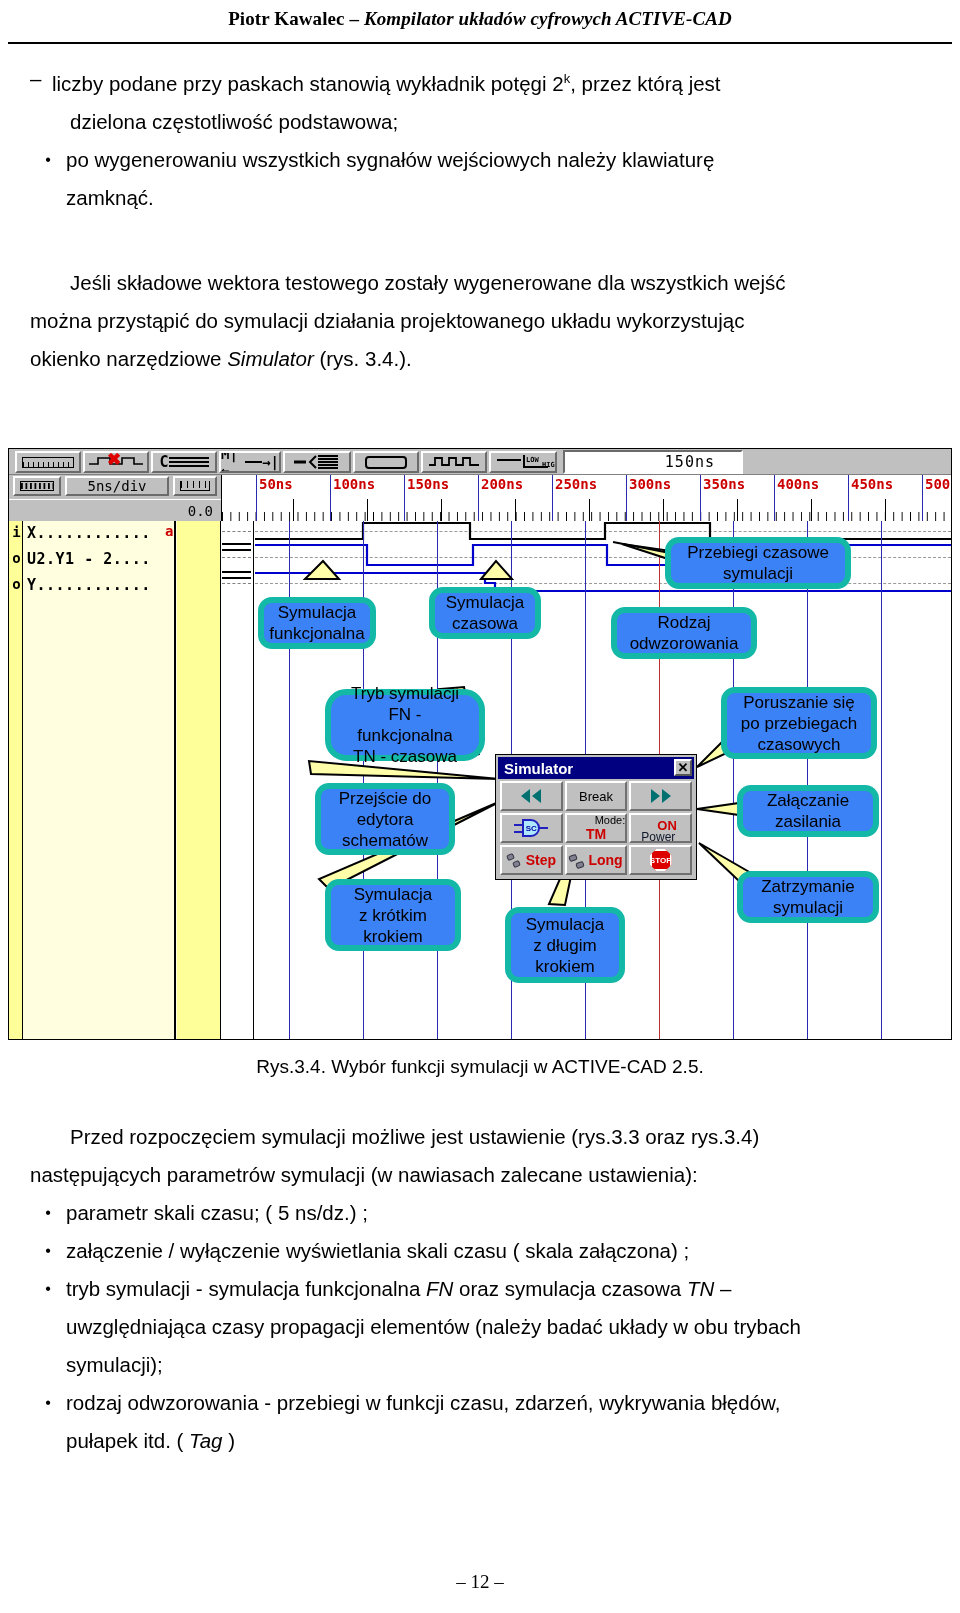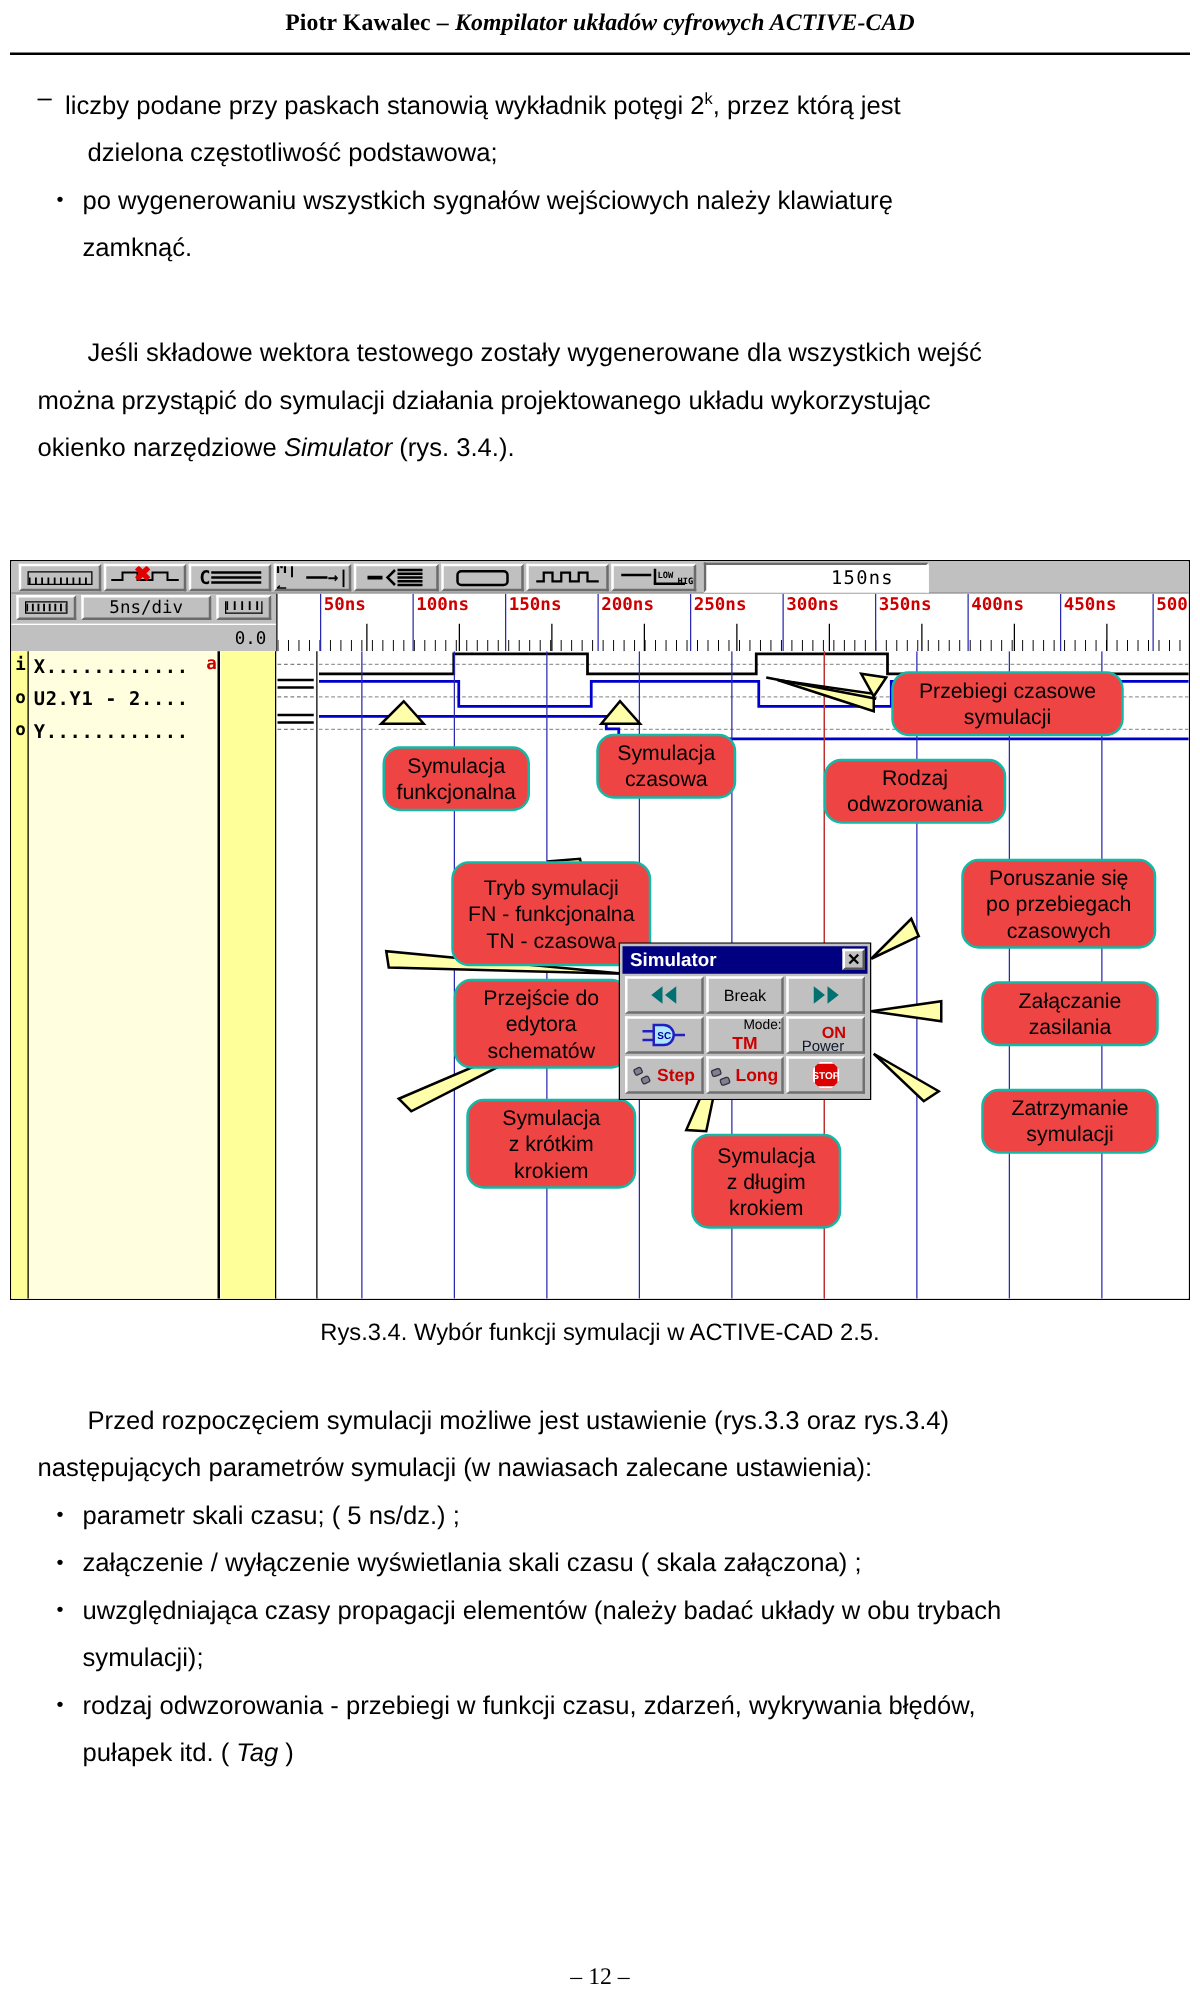--- a/index.html
+++ b/index.html
@@ -251,31 +251,30 @@
     position: absolute; top: 0; bottom: 0; width: 1px; background: #c03030;
   }
   #waves .wdash {
     position: absolute; left: 0; right: 0; height: 0;
     border-top: 1px dashed #999;
   }
 
   
   .callout {
     position: absolute;
-    background: #ef4444;
-    border: 2px solid #14b8a6;
+    background: #3b82f6;
+    border: 6px solid #14b8a6;
     border-radius: 14px;
     text-align: center;
     font-size: 17px;
     line-height: 21px;
     color: #000;
     display: flex; align-items: center; justify-content: center;
     padding: 4px 8px;
     z-index: 40;
-    margin-left: 48px;
   }
   .leader { position: absolute; z-index: 35; }
 
   
   #simdlg {
     position: absolute;
     left: 487px; top: 306px;
     width: 200px; height: 124px;
     background: #c0c0c0;
     border: 2px solid #c0c0c0;
@@ -601,21 +600,21 @@
     </div>
   </div>
 
   <div class="callout" style="left:602px; top:158px; width:146px; height:52px;">
     <div>
       <div>Rodzaj</div>
       <div>odwzorowania</div>
     </div>
   </div>
 
-  <div class="callout" style="left:304px; top:240px; width:160px; height:84px;">
+  <div class="callout" style="left:316px; top:240px; width:160px; height:72px;border-radius:21px;">
     <div>
       <div>Tryb symulacji</div>
       <div>FN - funkcjonalna</div>
       <div>TN - czasowa</div>
     </div>
   </div>
 
   <div class="callout" style="left:712px; top:238px; width:156px; height:72px;">
     <div>
       <div>Poruszanie się</div>
@@ -747,20 +746,21 @@
   <div class="bullet-row">
     <div class="bullet-dot">•</div>
     <div class="bullet-body">
         <p class="para para-last-left">załączenie / wyłączenie  wyświetlania skali czasu ( skala załączona) ;</p>
       </div>
   </div>
 
   <div class="bullet-row">
     <div class="bullet-dot">•</div>
     <div class="bullet-body">
+      <p class="para"><span>tryb symulacji - symulacja funkcjonalna </span><span class="ital">FN</span><span>  oraz symulacja czasowa </span><span class="ital">TN</span><span> –</span></p>
       <p class="para">uwzględniająca czasy propagacji elementów (należy badać układy w obu trybach</p>
       <p class="para para-last-left">symulacji);</p>
     </div>
   </div>
 
   <div class="bullet-row">
     <div class="bullet-dot">•</div>
     <div class="bullet-body">
       <p class="para">rodzaj odwzorowania - przebiegi w funkcji czasu, zdarzeń, wykrywania błędów,</p>
       <p class="para para-last-left"><span>pułapek itd. ( </span><span class="ital">Tag</span><span> )</span></p>

